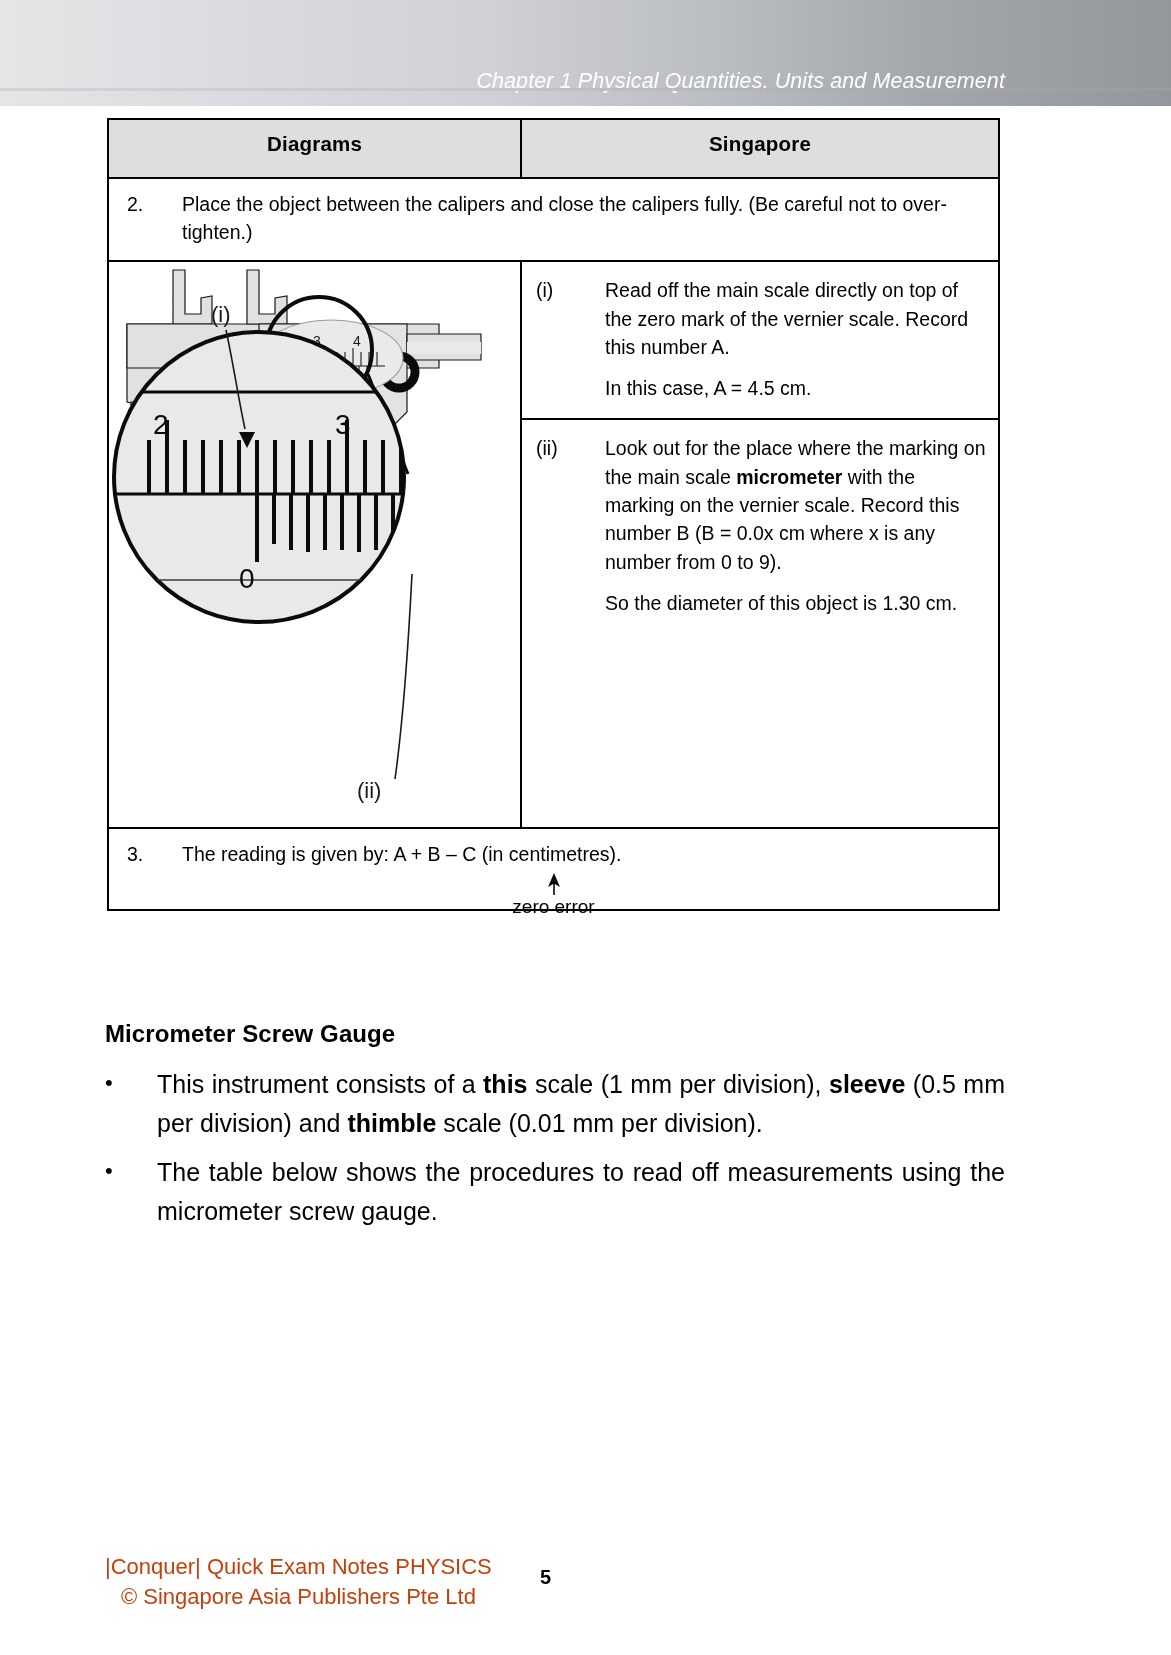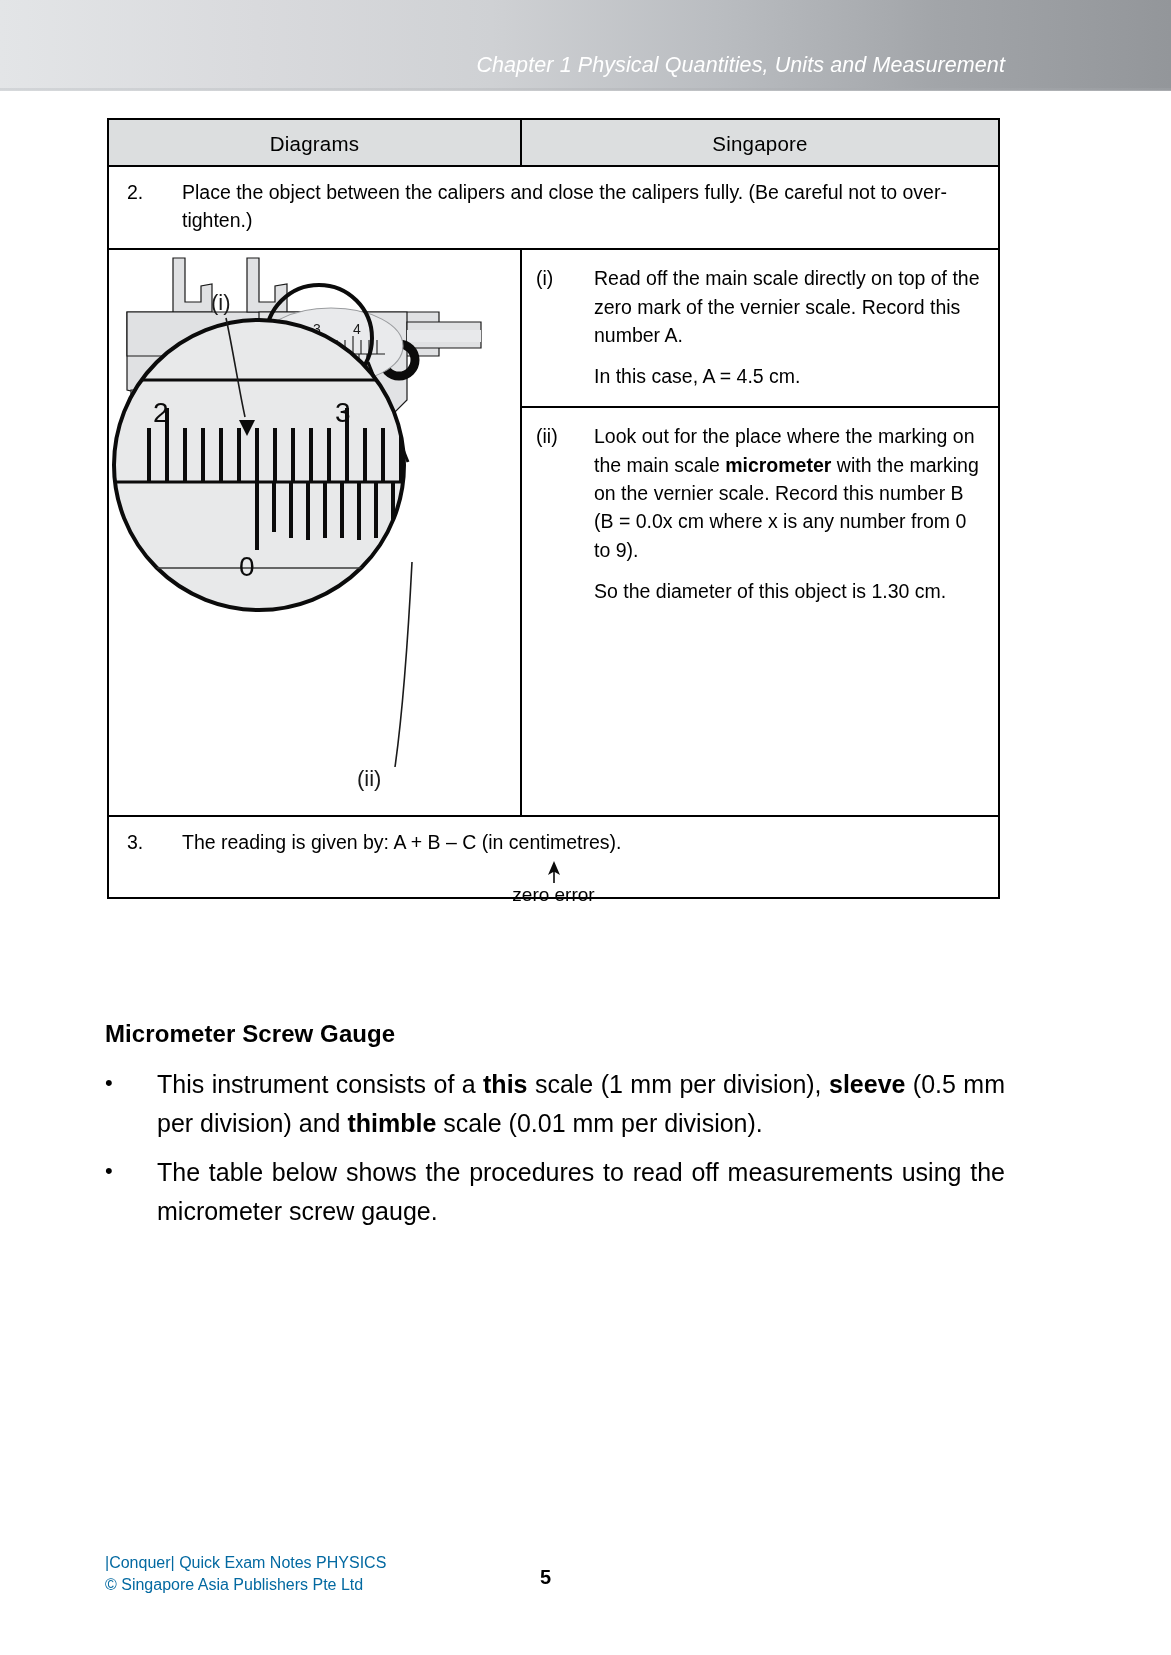--- a/index.html
+++ b/index.html
@@ -14,21 +14,21 @@
     font-family: "Liberation Sans", sans-serif;
     color: #000;
     overflow: hidden;
   }
 
   
   .page-header {
     position: absolute;
     left: 0; top: 0;
     width: 1171px;
-    height: 90px;
+    height: 106px;
     background: linear-gradient(to right, #e3e5e7 0%, #d9dadd 22%, #cfd1d4 42%, #b9bcc0 62%, #a2a5a9 80%, #93969a 100%);
   }
   .page-header .hdr-inner {
     position: absolute;
     right: 166px;
     bottom: 12px;
     font-style: italic;
     font-size: 21.5px;
     color: #ffffff;
     letter-spacing: 0.1px;
@@ -57,22 +57,22 @@
   .hdr-row {
     background: #dcdedf;
     border-bottom: 2.5px solid #000;
   }
   .cell-left  { width: 411px; box-sizing: border-box; }
   .cell-right { flex: 1; box-sizing: border-box; border-left: 2.5px solid #000; }
 
   .hdr-row .cell-left, .hdr-row .cell-right {
     text-align: center;
     font-size: 20.5px;
-    font-weight: normal;
-    padding: 12px 0 9px 0;
+    font-weight: bold;
+    padding: 12px 0 21px 0;
     letter-spacing: .2px;
   }
 
   
   .step-row {
     border-bottom: 2.5px solid #000;
     padding: 12px 18px 14px 18px;
     display: flex;
     font-size: 19.5px;
     line-height: 1.42;
@@ -95,21 +95,21 @@
   }
   .proc-block {
     display: flex;
     padding: 14px 12px 16px 14px;
     font-size: 19.5px;
     line-height: 1.45;
   }
   .proc-block.divided { border-bottom: 2.5px solid #000; }
   .proc-mark { width: 58px; flex: none; }
   .proc-body { flex: 1; }
-  .proc-body p { margin: 0 0 13px 0; }
+  .proc-body p { margin: 0 0 13px 11px; }
   .proc-body p:last-child { margin-bottom: 0; }
   .proc-body b { font-weight: bold; }
 
   
   .last-row { padding: 14px 18px 10px 18px; position: relative; height: 80px; box-sizing: border-box;}
   .last-line { display: flex; font-size: 19.5px; }
   .zero-error-wrap {
     position: absolute;
     left: 0; right: 0;
     top: 44px;
@@ -158,23 +158,24 @@
     text-align: justify;
     text-justify: inter-word;
   }
   .bullet .btxt b { font-weight: bold; }
 
   
   .footer {
     position: absolute;
     left: 105px;
     top: 1552px;
-    font-size: 16px;
+    font-size: 22px;
     line-height: 1.35;
-    color: #0369a1;
+    color: #c2410c;
+    text-align: center;
   }
   .page-number {
     position: absolute;
     left: 540px;
     top: 1566px;
     font-size: 20px;
     font-weight: bold;
   }
 </style>
 </head>

